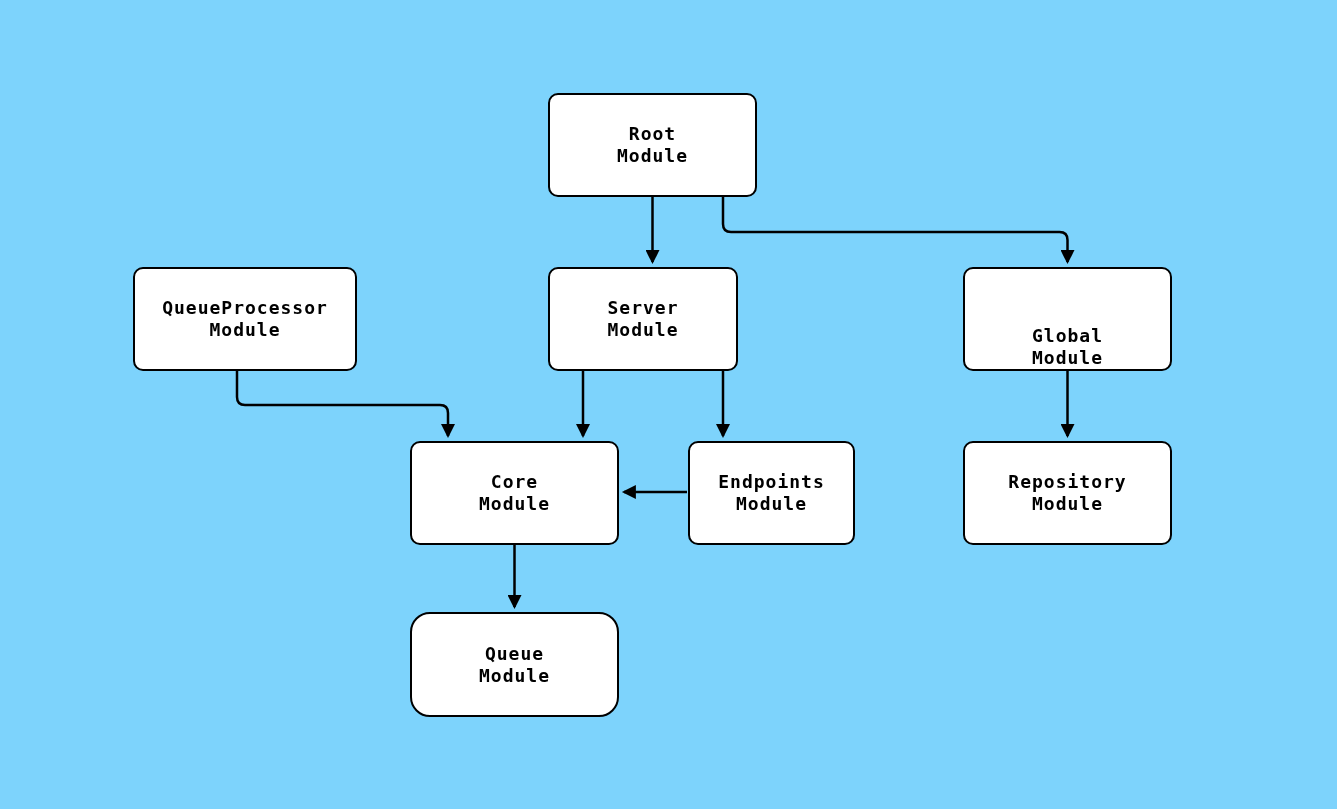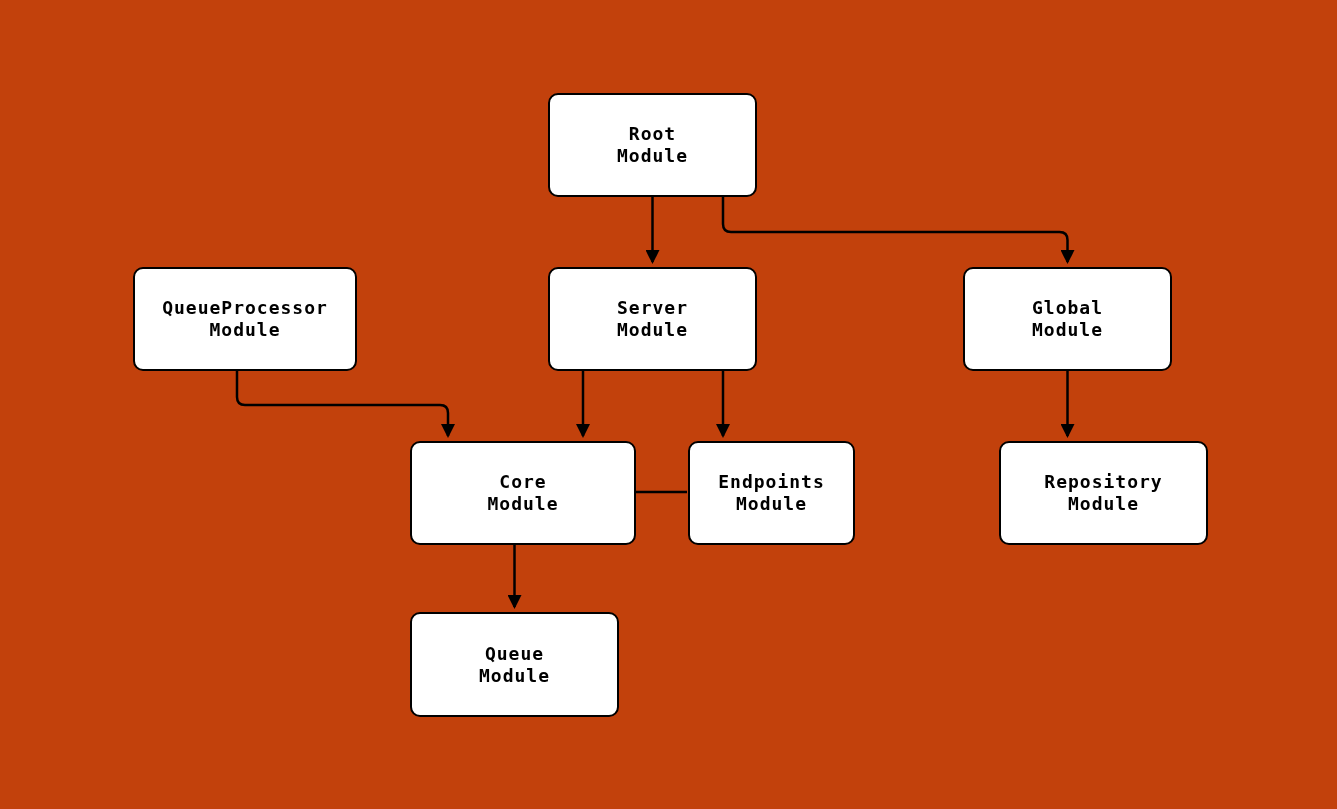--- a/index.html
+++ b/index.html
@@ -4,21 +4,21 @@
 <style>
   html, body {
     margin: 0;
     padding: 0;
     background: #ffffff;
   }
   .canvas {
     position: relative;
     width: 1337px;
     height: 809px;
-    background: #c2410c;
+    background: #7dd3fc;
     font-family: "DejaVu Sans Mono", "Liberation Mono", monospace;
     overflow: hidden;
   }
   .edges {
     position: absolute;
     left: 0;
     top: 0;
     width: 1337px;
     height: 809px;
   }
@@ -68,43 +68,43 @@
   <div class="node" style="left:548px; top:93px; width:209px; height:104px;">
     <span class="node-label">Root
 Module</span>
   </div>
 
   <div class="node" style="left:133px; top:267px; width:224px; height:104px;">
     <span class="node-label">QueueProcessor
 Module</span>
   </div>
 
-  <div class="node" style="left:548px; top:267px; width:209px; height:104px;">
+  <div class="node" style="left:548px; top:267px; width:190px; height:104px;">
     <span class="node-label">Server
 Module</span>
   </div>
 
-  <div class="node" style="left:963px; top:267px; width:209px; height:104px;">
+  <div class="node" style="left:963px; top:267px; width:209px; height:104px;align-items:flex-end;">
     <span class="node-label">Global
 Module</span>
   </div>
 
-  <div class="node" style="left:410px; top:441px; width:226px; height:104px;">
+  <div class="node" style="left:410px; top:441px; width:209px; height:104px;">
     <span class="node-label">Core
 Module</span>
   </div>
 
   <div class="node" style="left:688px; top:441px; width:167px; height:104px;">
     <span class="node-label">Endpoints
 Module</span>
   </div>
 
-  <div class="node" style="left:963px; top:441px; width:209px; height:104px;margin-left:36px;">
+  <div class="node" style="left:963px; top:441px; width:209px; height:104px;">
     <span class="node-label">Repository
 Module</span>
   </div>
 
-  <div class="node" style="left:410px; top:612px; width:209px; height:105px;">
+  <div class="node" style="left:410px; top:612px; width:209px; height:105px;border-radius:20px;">
     <span class="node-label">Queue
 Module</span>
   </div>
 
 </div>
 
 </body></html>

